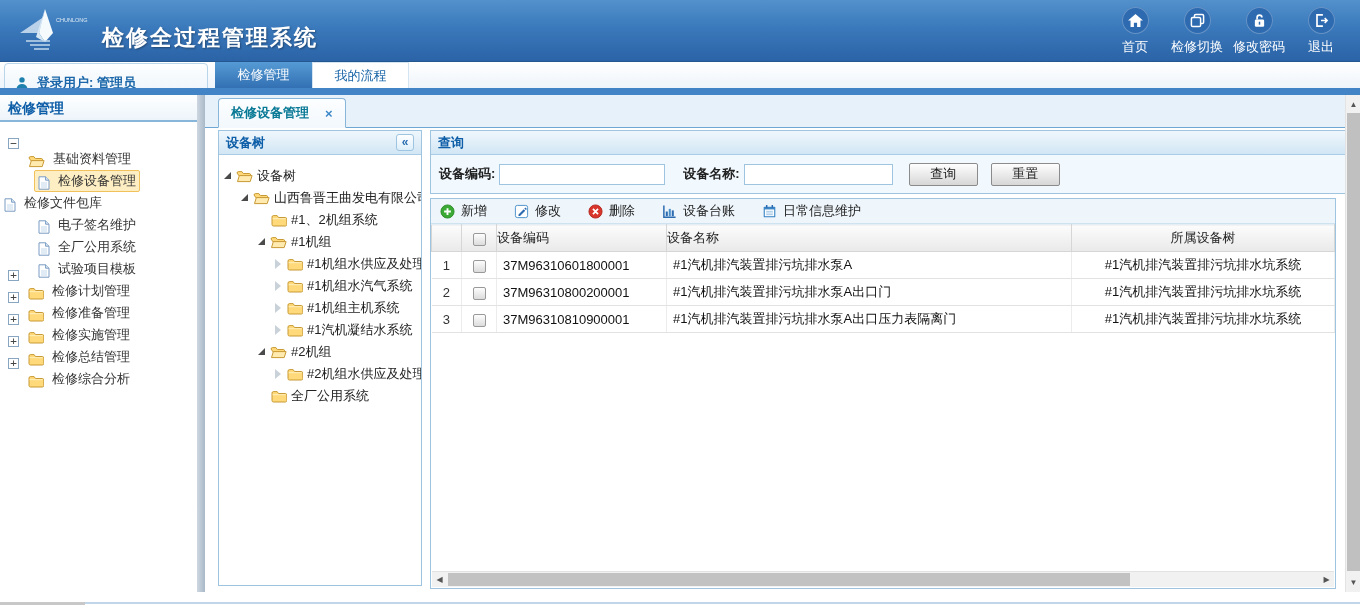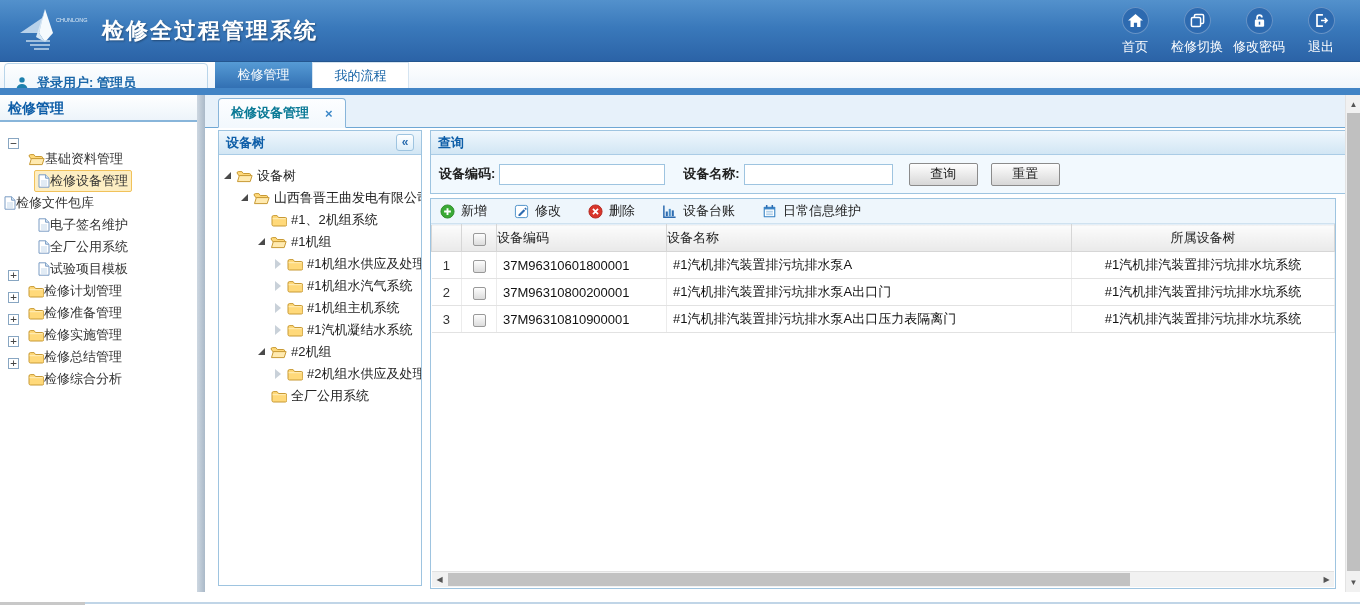--- a/index.html
+++ b/index.html
@@ -4,21 +4,21 @@
 <style>
   * { box-sizing: border-box; margin: 0; padding: 0; }
   body { font-family: "Liberation Sans", "DejaVu Sans", sans-serif; background:#fff; }
   .app { position:relative; width:1360px; height:608px; overflow:hidden; background:#fff; font-size:13px; }
 
   
   .header { position:absolute; left:0; top:0; width:1360px; height:62px;
             background:linear-gradient(180deg,#5391cc 0%,#3a79bb 45%,#2b63a7 100%);
             border-bottom:1px solid #24568f; }
   .logo { position:absolute; left:16px; top:6px; }
-  .app-title { position:absolute; left:102px; top:16px; color:#fff; font-size:22px; font-weight:bold;
+  .app-title { position:absolute; left:102px; top:23px; color:#fff; font-size:22px; font-weight:bold;
                letter-spacing:2px; text-shadow:1px 1px 2px rgba(0,0,0,.35); white-space:nowrap; }
   .nav { position:absolute; right:8px; top:7px; display:flex; }
   .nav-item { display:flex; flex-direction:column; align-items:center; min-width:62px; padding:0 4px; cursor:pointer; }
   .nav-circle { width:27px; height:27px; border-radius:50%; background:#2d6ab0;
                 box-shadow: inset 0 0 0 1px rgba(255,255,255,.28); display:flex; align-items:center; justify-content:center; }
   .nav-label { color:#fff; font-size:13px; margin-top:4px; white-space:nowrap; }
 
   
   .userbar { position:absolute; left:0; top:62px; width:1360px; height:26px; background:linear-gradient(#ffffff,#eff5fb); }
   .user-chip { position:absolute; left:4px; top:1px; width:204px; height:40px; border:1px solid #b9d5ea; border-radius:4px;
@@ -31,21 +31,21 @@
   .blue-strip { position:absolute; left:0; top:88px; width:1360px; height:7px; background:#4284c5; }
 
   
   .sidebar { position:absolute; left:0; top:95px; width:197px; height:497px; background:#fff; }
   .sidebar-header { height:27px; line-height:26px; padding-left:8px; color:#0e5ea8; font-weight:bold; font-size:14px;
                     background:linear-gradient(#feffff,#edf4fa); border-bottom:2px solid #88b5da; }
   .side-tree { padding-top:10px; }
   .side-row { height:22px; display:flex; align-items:center; cursor:pointer; white-space:nowrap; color:#333; }
   .expander { width:11px; height:11px; border:1px solid #88a6c2; background:#fff; color:#444; font-size:11px;
               line-height:9px; text-align:center; margin-right:5px; flex:none; font-family:"DejaVu Sans Mono",monospace; }
-  .node-body { display:flex; align-items:center; gap:0; padding:1px 3px; border:1px solid transparent;margin-top:32px; }
+  .node-body { display:flex; align-items:flex-end; gap:8px; padding:1px 3px; border:1px solid transparent;margin-top:32px; }
   .node-body.selected { background:#fdeec3; border:1px solid #f1c25b; border-radius:2px; }
   .ticon { display:flex; flex:none; }
 
   
   .splitter { position:absolute; left:197px; top:95px; width:8px; height:497px;
               background:linear-gradient(90deg,#cdd7e1,#aab9c8); }
 
   
   .tab-strip { position:absolute; left:205px; top:95px; width:1141px; height:33px; background:#e7f1fa;
                border-bottom:1px solid #6fa7d4; }

